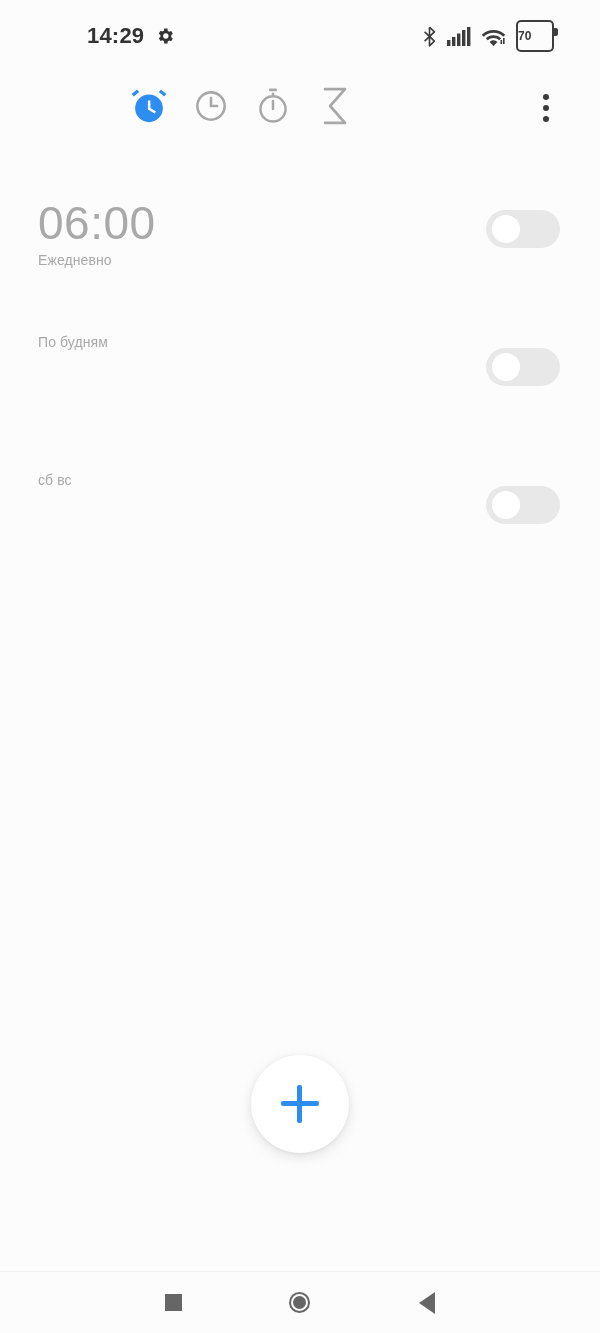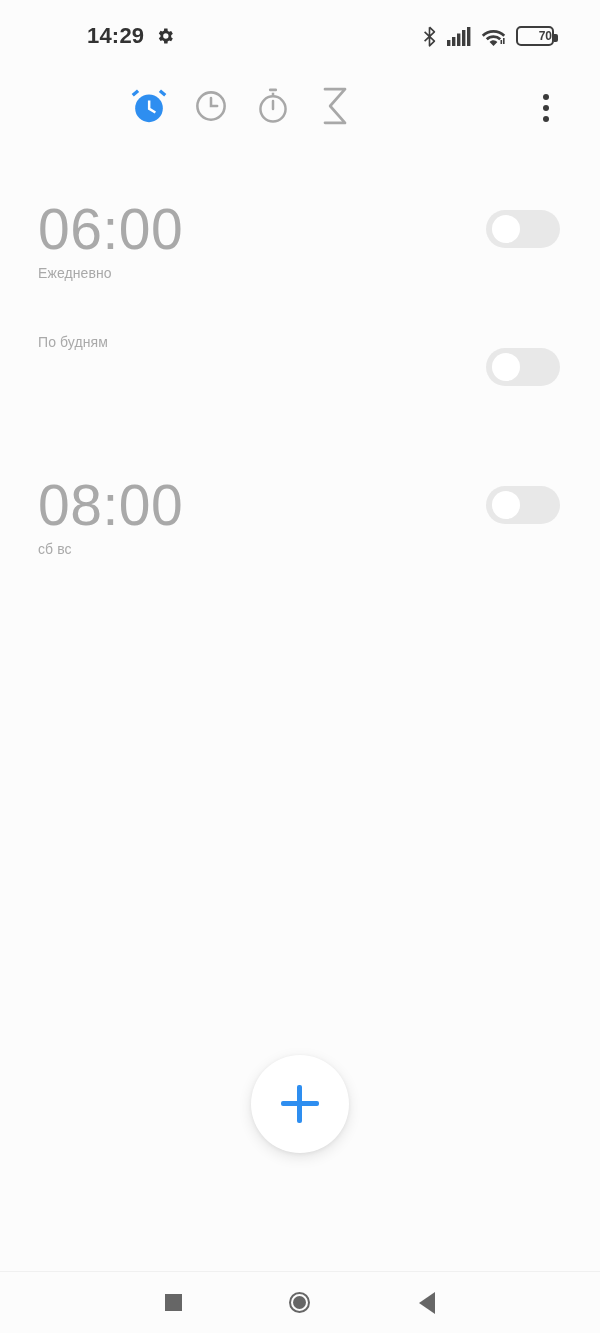--- a/index.html
+++ b/index.html
@@ -49,26 +49,26 @@
     margin-right: 22px;
   }
   .gear-icon svg { display: block; }
   .bt-icon svg { display: block; }
   .signal-icon svg { display: block; }
   .wifi-icon svg { display: block; }
 
   .battery {
     position: relative;
     width: 38px;
-    height: 20px;
+    height: 32px;
     border: 2px solid #3d3d3d;
     border-radius: 5px;
     display: flex;
     align-items: center;
-    justify-content: flex-end;
+    justify-content: flex-start;
   }
   .battery::after {
     content: "";
     position: absolute;
     right: -6px;
     top: 6px;
     width: 4px;
     height: 8px;
     background: #3d3d3d;
     border-radius: 0 2px 2px 0;
@@ -128,21 +128,21 @@
     align-items: flex-start;
     padding: 0 40px 0 38px;
     cursor: pointer;
   }
   .alarm-info {
     display: flex;
     flex-direction: column;
     gap: 2px;
   }
   .alarm-time {
-    font-size: 57px;
+    font-size: 46px;
     color: #a9a9a9;
     line-height: 1.18;
     font-weight: 400;
     letter-spacing: 0.5px;
   }
   .alarm-repeat {
     font-size: 14px;
     color: #a9a9a9;
     line-height: 1.2;
     letter-spacing: 0.1px;
@@ -348,21 +348,20 @@
       <div class="alarm-info">
         <span class="alarm-repeat">По будням</span>
       </div>
       <div class="toggle">
         <span class="knob"></span>
       </div>
     </div>
 
     <div class="alarm-row">
       <div class="alarm-info">
-        <span class="alarm-time">08:00</span>
         <span class="alarm-repeat">сб вс</span>
       </div>
       <div class="toggle">
         <span class="knob"></span>
       </div>
     </div>
 
     <div class="fab">
       <span class="fab-plus"></span>
     </div>

